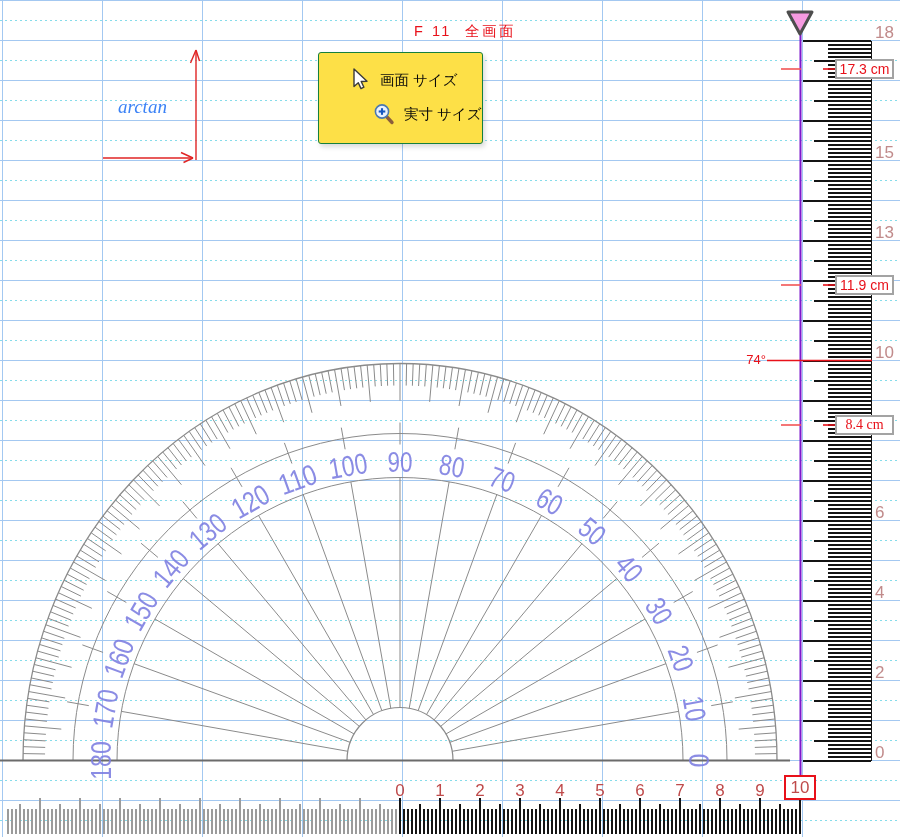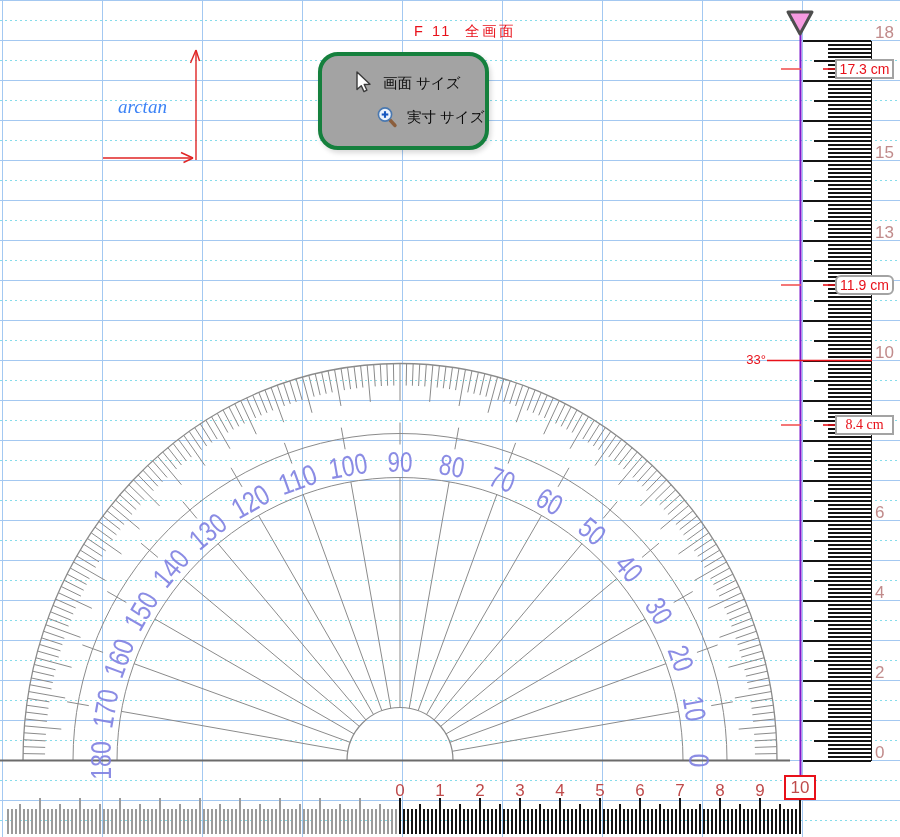--- a/index.html
+++ b/index.html
@@ -3,22 +3,22 @@
 <meta charset="utf-8">
 <style>
   html,body{margin:0;padding:0;background:#fff;}
   #stage{position:relative;width:900px;height:837px;overflow:hidden;background:#fff;
          font-family:"Liberation Sans",sans-serif;}
   #scene{position:absolute;left:0;top:0;}
   #hint{position:absolute;left:414px;top:22px;color:#e8111a;font-size:14.5px;
         letter-spacing:2.5px;white-space:pre;}
   #arctan{position:absolute;left:118px;top:96px;color:#3b82f6;font-size:19px;
           font-style:italic;font-family:"Liberation Serif",serif;}
-  #menu{position:absolute;left:318px;top:52px;width:163px;height:90px;background:#a3a3a3;
-        border:4px solid #15803d;border-radius:20px;box-shadow:2px 3px 5px rgba(0,0,0,.15);}
+  #menu{position:absolute;left:318px;top:52px;width:163px;height:90px;background:#fde047;
+        border:1px solid #15803d;border-radius:3px;box-shadow:2px 3px 5px rgba(0,0,0,.15);}
   .menu-item{position:absolute;left:0;width:100%;height:30px;display:flex;align-items:center;cursor:pointer;}
   #mi0{top:12px;} #mi1{top:46px;margin-left:24px;}
   .mi-icon{display:inline-block;width:22px;height:24px;margin-left:30px;}
   .mi-label{margin-left:9px;font-size:14.5px;color:#0a0a0a;}
   .m-box{position:absolute;left:835px;width:55px;height:16px;border:2px solid #a3a3a3;
          background:#fff;color:#e8111a;font-size:14px;line-height:16px;text-align:center;
          white-space:nowrap;}
   #angle{position:absolute;left:720px;top:352px;width:46px;text-align:right;color:#e8111a;
          font-size:13px;}
   #box10{position:absolute;left:784px;top:775px;width:28px;height:21px;border:2px solid #e8111a;
@@ -767,19 +767,19 @@
           <circle cx="9" cy="9.5" r="6.6" fill="#eaf2fc" stroke="#4a78b0" stroke-width="1.6"></circle>
           <line x1="9" y1="6.2" x2="9" y2="12.8" stroke="#1557c0" stroke-width="2.1"></line>
           <line x1="5.7" y1="9.5" x2="12.3" y2="9.5" stroke="#1557c0" stroke-width="2.1"></line>
         </svg>
       </span>
       <span class="mi-label">実寸 サイズ</span>
     </div>
   </div>
 
   <div class="m-box" id="m0" style="top: 59px;">17.3 cm</div>
-  <div class="m-box" id="m1" style="top: 275px; border-radius: 6px;">11.9 cm</div>
+  <div class="m-box" id="m1" style="top: 275px;">11.9 cm</div>
   <div class="m-box" id="m2" style="top: 415px; font-family: Liberation Serif, serif;">8.4 cm</div>
 
-  <div id="angle" style="top: 352px;">33°</div>
+  <div id="angle" style="top: 352px;">74°</div>
 
   <div id="box10">10</div>
 </div>
 
 </body></html>

